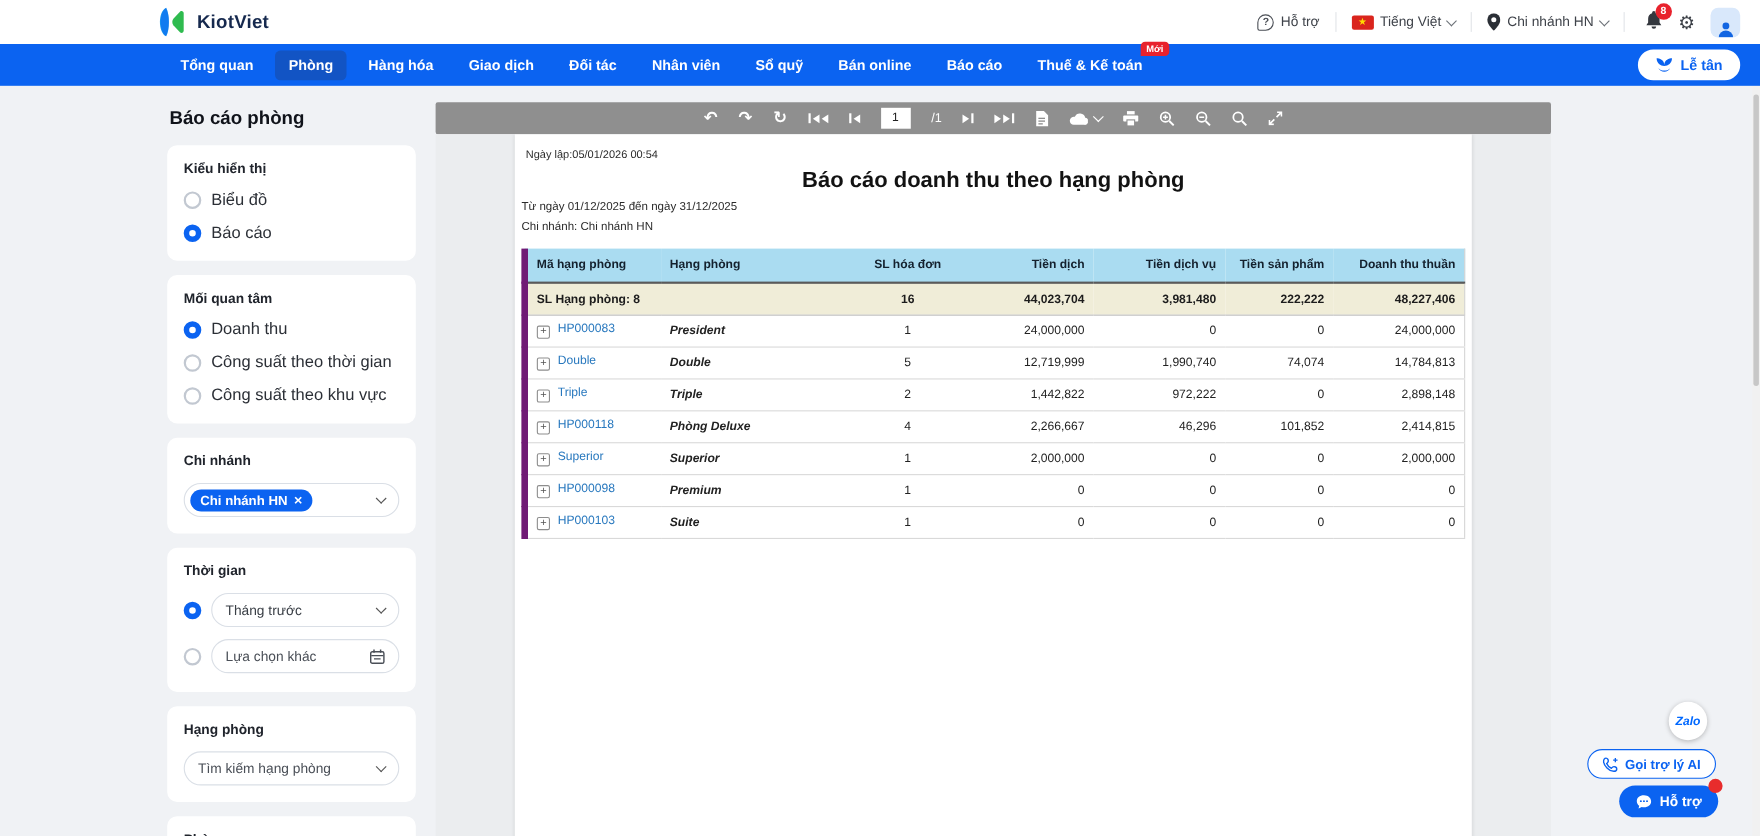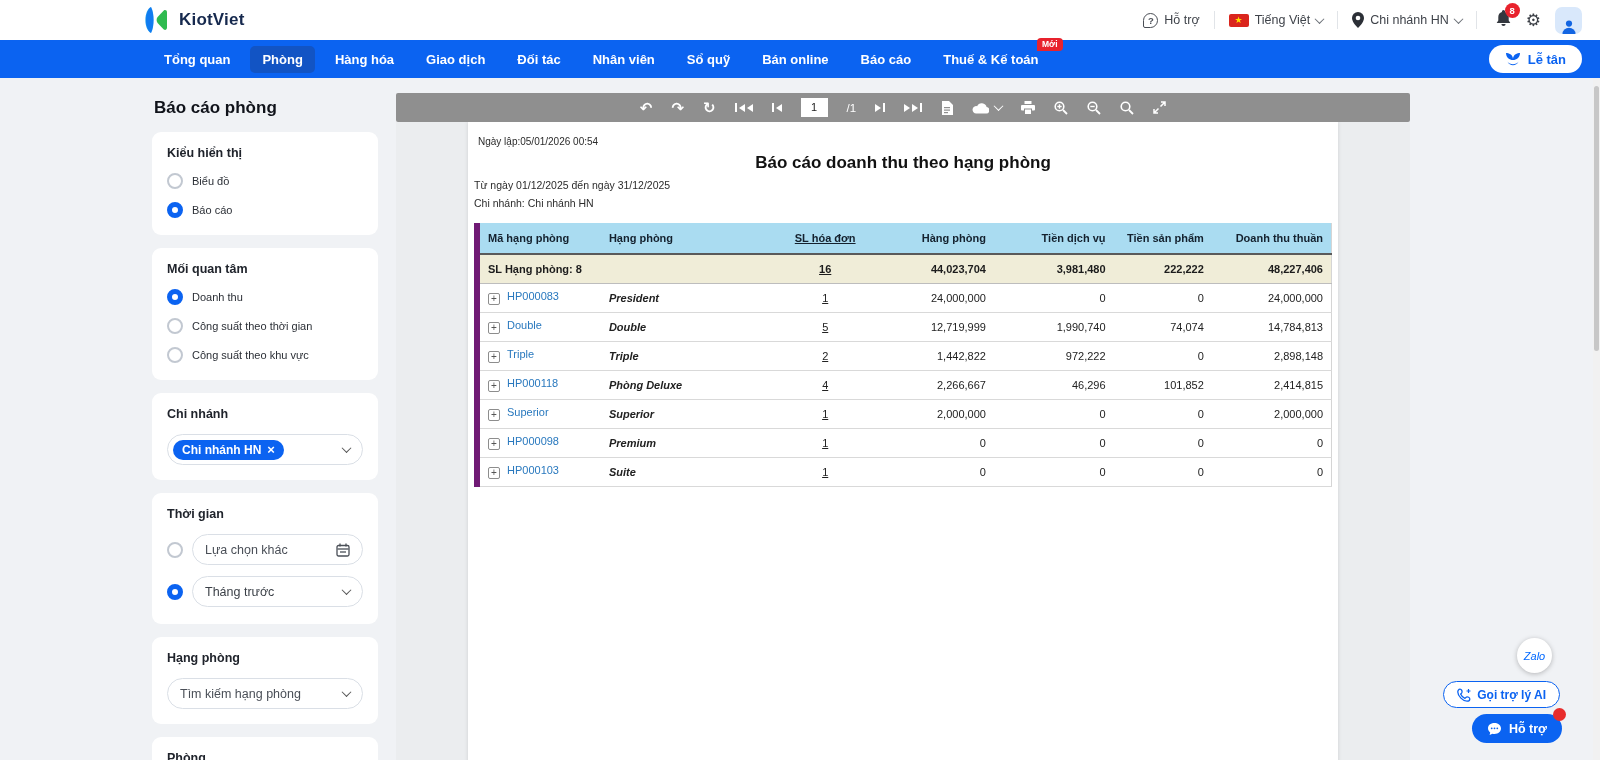--- a/index.html
+++ b/index.html
@@ -31,21 +31,21 @@
 
   
   .sidebar { position:absolute; left:152px; top:78px; width:226px; }
   .sidebar h1 { font-size:17px; font-weight:800; color:#10131a; margin:20px 0 14px 2px; }
   .card { background:#fff; border-radius:9px; padding:14px 15px 15px; margin-bottom:13px; }
   .card-label { font-size:12.5px; font-weight:700; color:#20242c; margin-bottom:13px; }
   .radio-row { display:flex; align-items:center; gap:9px; margin-bottom:13px; cursor:pointer; }
   .radio-row:last-child { margin-bottom:2px; }
   .radio { width:16px; height:16px; border-radius:50%; border:2px solid #c2c8d1; background:#fff; flex:none; }
   .radio.checked { border:5px solid #0b63f1; }
-  .radio-label { font-size:11px; color:#2b2f36; }
+  .radio-label { font-size:15px; color:#2b2f36; }
   .select { display:flex; align-items:center; justify-content:space-between; height:31px; border:1px solid #dadfe6; border-radius:16px; background:#fff; padding:0 12px; font-size:12.5px; color:#3a3f46; cursor:pointer; }
   .select .ph { color:#4a4f57; }
   .tag { display:inline-flex; align-items:center; gap:6px; background:#0b63f1; color:#fff; font-size:12px; font-weight:600; border-radius:13px; padding:3px 9px; margin-left:-7px; }
   .tag-x { font-size:13px; font-weight:700; cursor:pointer; line-height:1; }
   .frow { display:flex; align-items:center; gap:9px; margin-bottom:11px; }
   .frow:last-child { margin-bottom:2px; }
   .frow .select { flex:1; }
   .chev.dark { border-color:#555; }
 
   
@@ -53,35 +53,35 @@
   .toolbar { margin-top:15px; height:29px; background:#8f8f8f; border-radius:2px; display:flex; align-items:center; justify-content:center; gap:19px; }
   .tb { display:flex; align-items:center; gap:2px; color:#fff; font-size:15px; line-height:1; cursor:pointer; font-weight:700; }
   .page-box { width:27px; height:19px; background:#fff; color:#222; font-size:11px; text-align:center; line-height:19px; cursor:text; }
   .page-total { color:#fff; font-size:11.5px; cursor:default; }
   .tri-l { width:0; height:0; border-top:4px solid transparent; border-bottom:4px solid transparent; border-right:6px solid #fff; }
   .tri-r { width:0; height:0; border-top:4px solid transparent; border-bottom:4px solid transparent; border-left:6px solid #fff; }
   .vbar { width:2px; height:9px; background:#fff; }
   .page-area { height:653px; background:#ebedef; display:flex; justify-content:center; overflow:hidden; }
   .page { width:870px; height:100%; background:#fff; box-shadow:0 0 4px rgba(0,0,0,.12); padding:12px 6px 0; }
   .created { font-size:10px; color:#2b2b2b; margin:2px 0 6px 4px; }
-  .rep-title { font-size:17px; font-weight:800; color:#121212; text-align:center; margin-bottom:6px; }
+  .rep-title { font-size:20px; font-weight:800; color:#121212; text-align:center; margin-bottom:6px; }
   .rep-sub { font-size:10.5px; color:#2b2b2b; text-align:left; margin-bottom:6px; }
 
   table.report { width:100%; border-collapse:collapse; table-layout:fixed; margin-top:14px; font-size:11px; border-left:6px solid #701a75; border-right:1px solid #d5d5d5; }
   .report th { background:#aadcf1; color:#14212e; font-weight:700; height:31px; padding:0 8px; border-bottom:2px solid #5a5a5a; }
   .report td { height:29px; padding:0 8px; border-bottom:1px solid #d9d9d9; color:#222; }
-  .al { text-align:left; } .ac { text-align:center;text-decoration:underline; } .ar { text-align:right; }
+  .al { text-align:left; } .ac { text-align:center; } .ar { text-align:right; }
   tr.summary td { background:#f0edd8; font-weight:700; color:#1c1c1c; border-bottom:1px solid #bdbdbd; }
   .expand { display:inline-block; width:12px; height:12px; border:1px solid #8d8d8d; border-radius:2px; color:#555; font-size:10px; line-height:10px; text-align:center; margin-right:7px; vertical-align:-2px; background:#fff; cursor:pointer; }
   .code-link { color:#2878be; cursor:pointer; text-decoration:none; }
   .c-name { font-weight:700;font-style:italic; }
 
   
   .zalo { position:absolute; right:48px; top:638px; width:35px; height:35px; background:#fff; border-radius:50%; box-shadow:0 1px 5px rgba(0,0,0,.25); display:flex; align-items:center; justify-content:center; cursor:pointer; }
-  .zalo span { color:#0068ff; font-weight:400; font-size:11px; font-style:italic; }
+  .zalo span { color:#0068ff; font-weight:700; font-size:11px; font-style:italic; }
   .ai-btn { position:absolute; right:40px; top:681px; height:27px; display:flex; align-items:center; gap:6px; background:#fff; border:1px solid #0b63f1; border-radius:15px; padding:0 13px; color:#0b63f1; font-size:12px; font-weight:600; cursor:pointer; font-family:inherit; }
   .support-btn { position:absolute; right:38px; top:714px; height:29px; display:flex; align-items:center; gap:7px; background:#0b63f1; border:none; border-radius:16px; padding:0 15px; color:#fff; font-size:12.5px; font-weight:700; cursor:pointer; font-family:inherit; }
   .red-dot { position:absolute; top:-6px; right:-4px; width:13px; height:13px; background:#e82c2c; border-radius:50%; }
 
   
   .scrollbar { position:absolute; right:0; top:78px; width:7px; height:682px; background:#f1f1f1; }
   .scroll-thumb { position:absolute; top:8px; left:1px; width:5px; height:265px; background:#c7c7c7; border-radius:3px; }
 </style>
 </head>
 <body>
@@ -201,37 +201,37 @@
           <span>Chi nhánh HN</span>
           <span class="tag-x">×</span>
         </span>
         <span class="chev dark"></span>
       </div>
     </div>
 
     <div class="card">
       <div class="card-label">Thời gian</div>
       <div class="frow">
+        <span class="radio checked"></span>
+        <div class="select">
+          <span>Tháng trước</span>
+          <span class="chev dark"></span>
+        </div>
+      </div>
+      <div class="frow">
         <span class="radio"></span>
         <div class="select">
           <span class="ph">Lựa chọn khác</span>
           <svg width="14" height="14" viewBox="0 0 14 14">
             <rect x="1" y="2.5" width="12" height="10.5" rx="1.5" fill="none" stroke="#4a4f57" stroke-width="1.3"></rect>
             <line x1="4" y1="0.5" x2="4" y2="3.5" stroke="#4a4f57" stroke-width="1.3"></line>
             <line x1="10" y1="0.5" x2="10" y2="3.5" stroke="#4a4f57" stroke-width="1.3"></line>
             <line x1="1.5" y1="6" x2="12.5" y2="6" stroke="#4a4f57" stroke-width="1.3"></line>
             <line x1="4" y1="9" x2="10" y2="9" stroke="#4a4f57" stroke-width="1.3"></line>
           </svg>
-        </div>
-      </div>
-      <div class="frow">
-        <span class="radio checked"></span>
-        <div class="select">
-          <span>Tháng trước</span>
-          <span class="chev dark"></span>
         </div>
       </div>
     </div>
 
     <div class="card">
       <div class="card-label">Hạng phòng</div>
       <div class="select">
         <span class="ph">Tìm kiếm hạng phòng</span>
         <span class="chev dark"></span>
       </div>
@@ -332,21 +332,21 @@
             <col style="width:14.5%">
               <col style="width:14%">
               <col style="width:11.5%">
               <col style="width:14%">
           </colgroup>
           <thead>
             <tr>
               <th class="al">Mã hạng phòng</th>
               <th class="al">Hạng phòng</th>
               <th class="ac">SL hóa đơn</th>
-              <th class="ar">Hàng phòng</th>
+              <th class="ar">Tiền dịch</th>
               <th class="ar">Tiền dịch vụ</th>
               <th class="ar">Tiền sản phẩm</th>
               <th class="ar">Doanh thu thuần</th>
             </tr>
           </thead>
           <tbody>
             <tr class="summary">
               <td class="al" colspan="2">SL Hạng phòng: 8</td>
               <td class="ac">16</td>
               <td class="ar">44,023,704</td>

